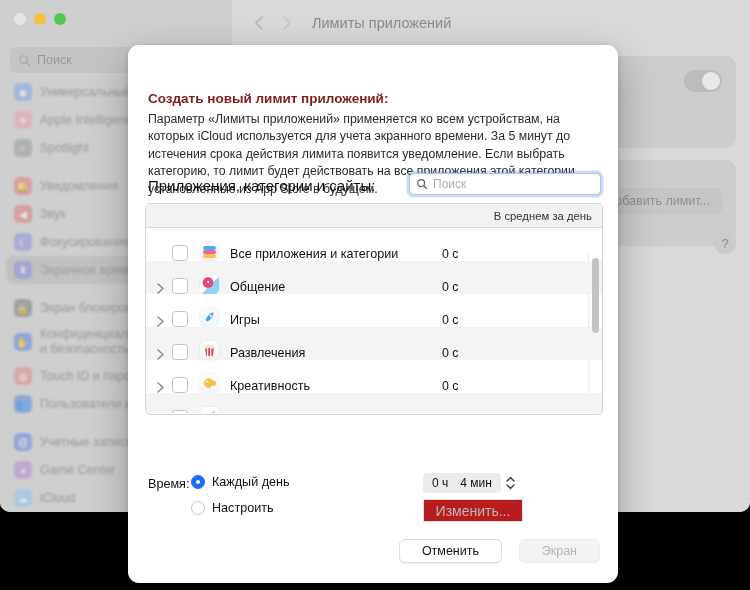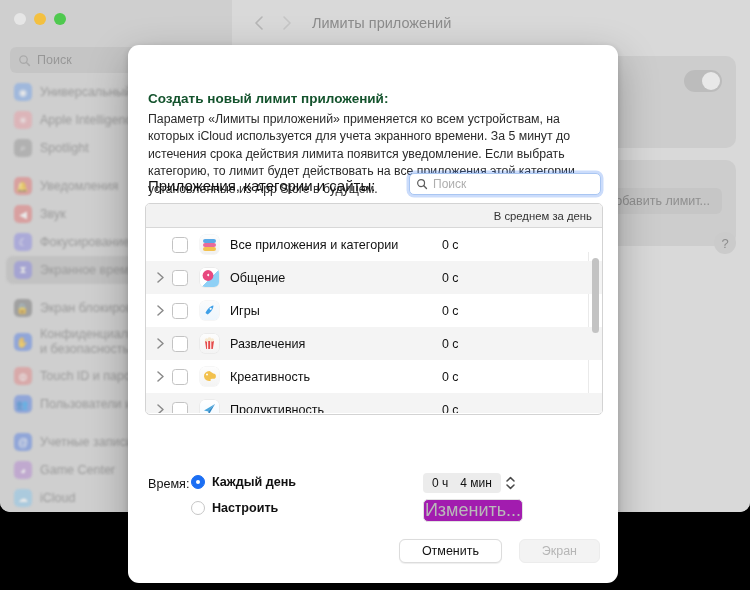--- a/index.html
+++ b/index.html
@@ -103,21 +103,21 @@
   .sheet {
     position: absolute; left: 128px; top: 45px; width: 490px; height: 538px;
     background: #ffffff; border-radius: 11px;
     box-shadow: 0 14px 40px rgba(0,0,0,.28), 0 2px 6px rgba(0,0,0,.16);
     overflow: hidden;
   }
   .sheet-body { position: absolute; left: 0; top: 0; right: 0; bottom: 0; }
 
   .s-title {
     position: absolute; left: 20px; top: 46px;
-    font-size: 13.5px; font-weight: bold; color: #14532d;
+    font-size: 13.5px; font-weight: bold; color: #7f1d1d;
   }
   .s-desc {
     position: absolute; left: 20px; top: 66px; width: 452px;
     font-size: 12.3px; line-height: 1.42; color: #2a2a2a;
   }
   .s-rowlabel {
     position: absolute; left: 20px; top: 132px;
     font-size: 15px; color: #111;
   }
   .searchfield {
@@ -135,21 +135,21 @@
     overflow: hidden;
   }
   .lb-head {
     height: 24px; background: #f2f2f2; border-bottom: 1px solid #d8d8d8;
     display: flex; align-items: center; justify-content: flex-end;
     padding-right: 10px; box-sizing: border-box;
   }
   .lb-head span { font-size: 11.3px; color: #333; }
   .lb-rows { position: relative; height: 185px; overflow: hidden; }
   .row {
-    display: flex; align-items: center; height: 33px; box-sizing: border-box;
+    display: flex; align-items: flex-end; height: 33px; box-sizing: border-box;
     padding-left: 6px; position: relative;
   }
   .row.alt { background: #f4f4f4; }
   .disc {
     width: 16px; flex: 0 0 16px; display: flex; align-items: center;
     justify-content: center; color: #8b8b8b;
   }
   .disc svg { display: block; }
   .cb {
     width: 14px; height: 14px; flex: 0 0 14px; margin-left: 4px;
@@ -167,21 +167,21 @@
     position: absolute; right: 3px; top: 30px; width: 7px; height: 75px;
     background: #c3c3c3; border-radius: 4px;
   }
   .scrolltrack {
     position: absolute; right: 0; top: 24px; width: 13px; bottom: 0;
     border-left: 1px solid #eaeaea; background: #fff;
   }
 
   
   .timelabel { position: absolute; left: 20px; top: 432px; font-size: 12.6px; color: #111; }
-  .radio-row { position: absolute; display: flex; align-items: flex-end; gap: 7px; font-weight: bold; }
+  .radio-row { position: absolute; display: flex; align-items: flex-end; gap: 7px; }
   #rr1 { left: 63px; top: 430px; }
   #rr2 { left: 63px; top: 456px; }
   .radio { width: 14px; height: 14px; border-radius: 50%; background: #fff;
            border: 1px solid #c6c6c6; position: relative; box-sizing: border-box; }
   .radio.on { background: #1b6ef3; border-color: #1b6ef3; }
   .radio.on::after {
     content: ""; position: absolute; left: 4px; top: 4px;
     width: 4px; height: 4px; border-radius: 50%; background: #fff;
   }
   .radio-row span { font-size: 12.6px; color: #111; }
@@ -191,23 +191,23 @@
     background: #ececec; border-radius: 4px;
     display: flex; align-items: center; justify-content: center; gap: 12px;
   }
   .stepper span { font-size: 12px; color: #111; }
   .steparrows {
     position: absolute; left: 375px; top: 427px; width: 14px; height: 22px;
     display: flex; flex-direction: column; align-items: center; justify-content: center;
   }
   .changebtn {
     position: absolute; left: 295px; top: 454px; width: 98px; height: 21px;
-    border: 1px solid #e2e2e2; border-radius: 5px; background: #a21caf;
+    border: 1px solid #e2e2e2; border-radius: 0; background: #b91c1c;
     display: flex; align-items: center; justify-content: center;
-    font-size: 18px; color: #b9b9b9;
+    font-size: 14px; color: #b9b9b9;
   }
 
   .footer { position: absolute; left: 0; right: 0; bottom: 0; height: 58px; }
   .btn {
     position: absolute; top: 14px; height: 24px; border-radius: 6px;
     display: flex; align-items: center; justify-content: center;
     font-size: 12.5px; box-sizing: border-box; padding: 0 22px;
   }
   #btn-cancel { right: 116px; background: #fff; border: 1px solid #dcdcdc; color: #111;
                 box-shadow: 0 .5px 1px rgba(0,0,0,.07); }

